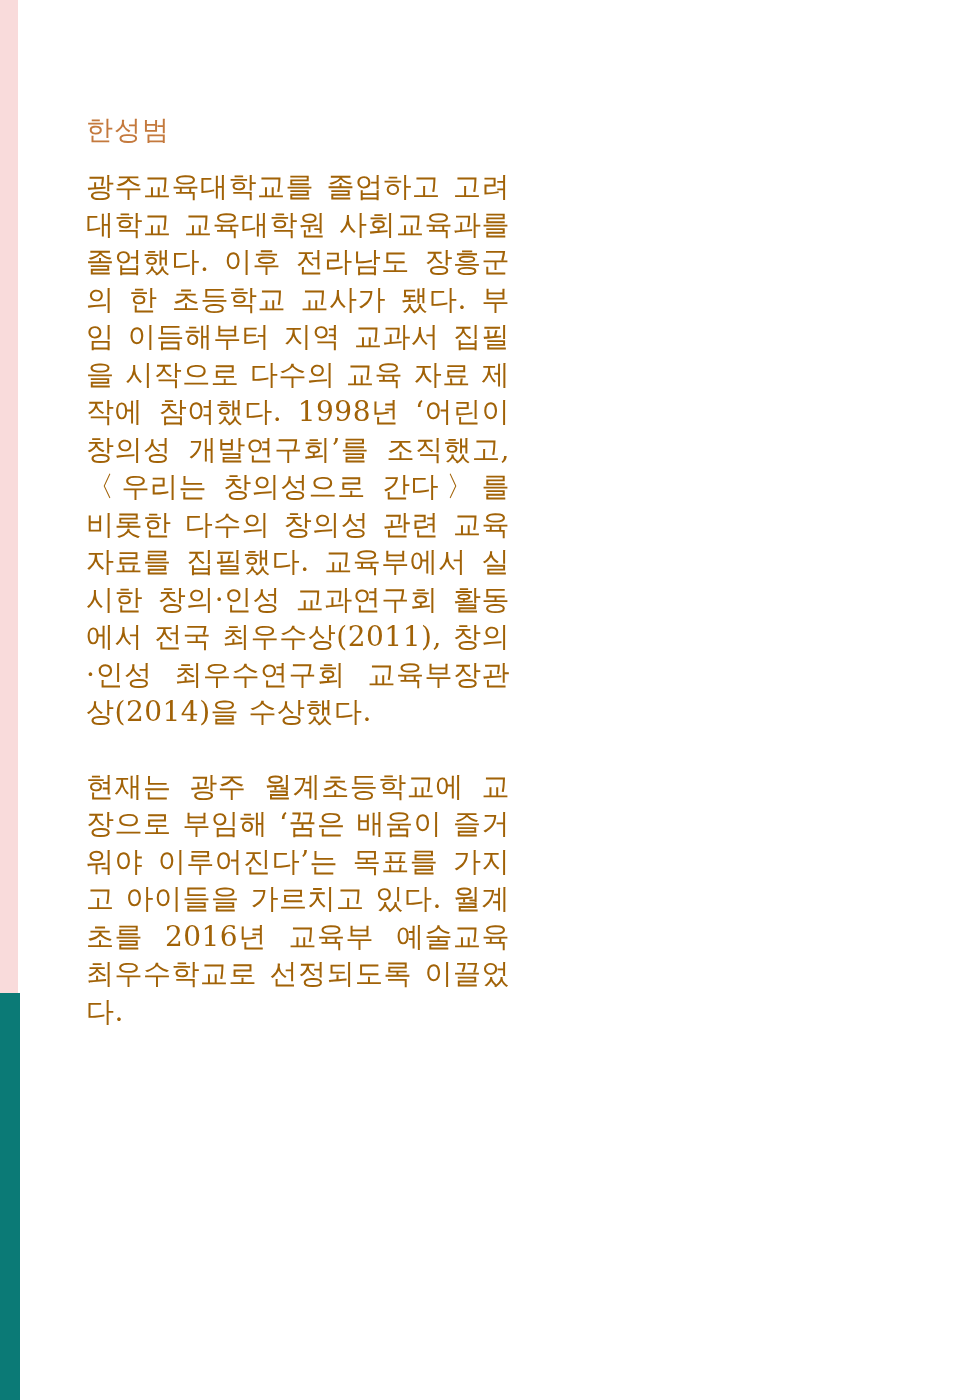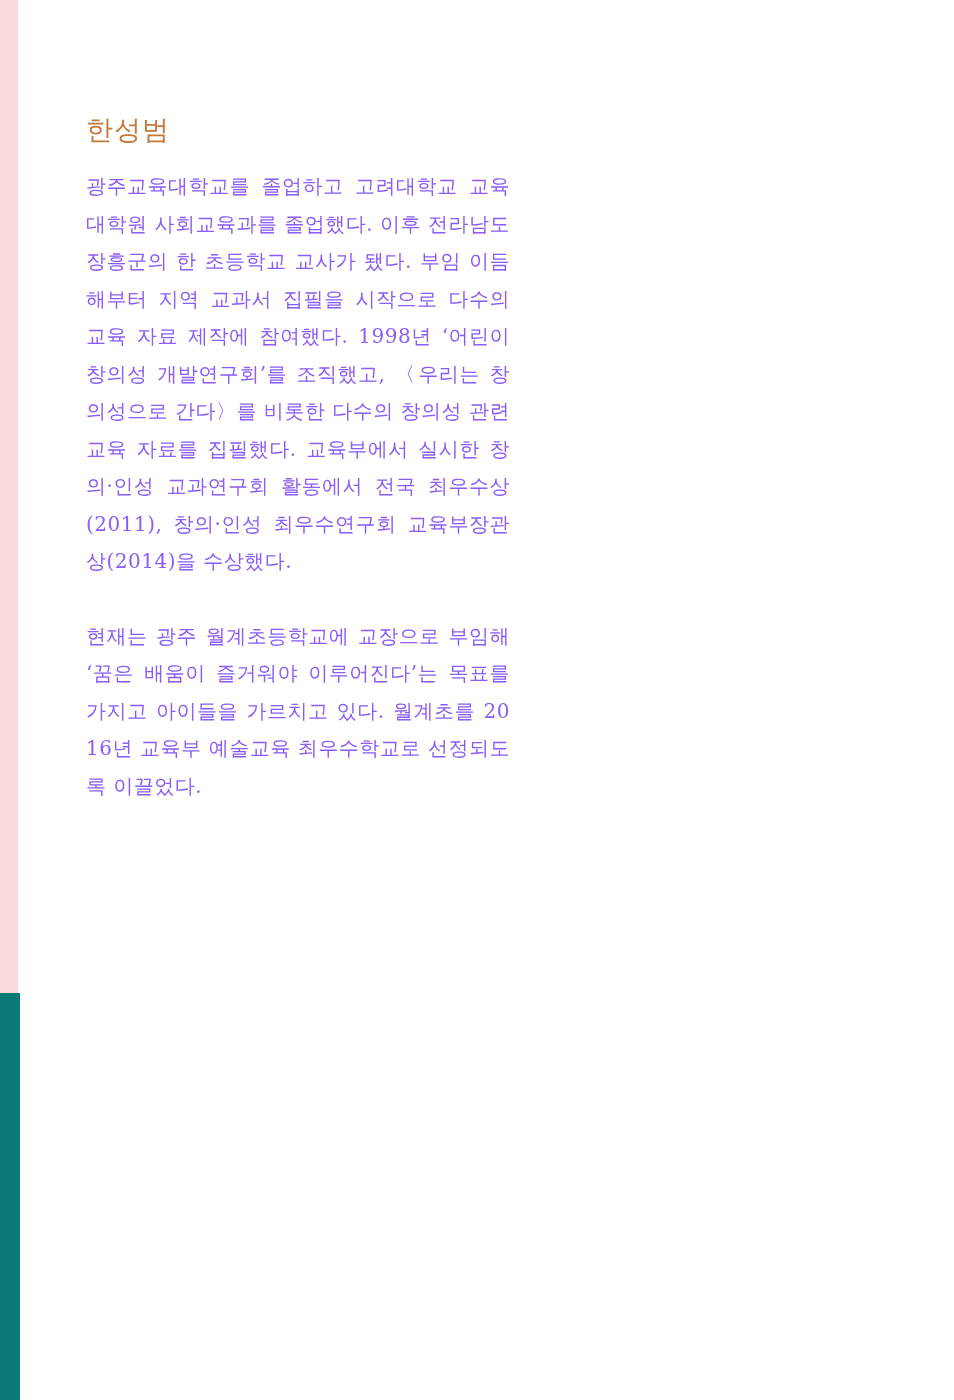--- a/index.html
+++ b/index.html
@@ -30,23 +30,23 @@
   .author-name {
     color: #c4793d;
     font-size: 27px;
     font-weight: normal;
     letter-spacing: 1px;
     line-height: 32px;
     margin-bottom: 22px;
   }
 
   .bio p {
-    font-size: 20px;
+    font-size: 28px;
     line-height: 37.5px;
-    color: #8b5cf6;
+    color: #a16207;
     text-align: justify;
     text-justify: inter-character;
     word-break: break-all;
     letter-spacing: 0.5px;
     margin-bottom: 37px;
   }
   .bio p:last-child { margin-bottom: 0; }
 </style>
 </head>
 <body>

